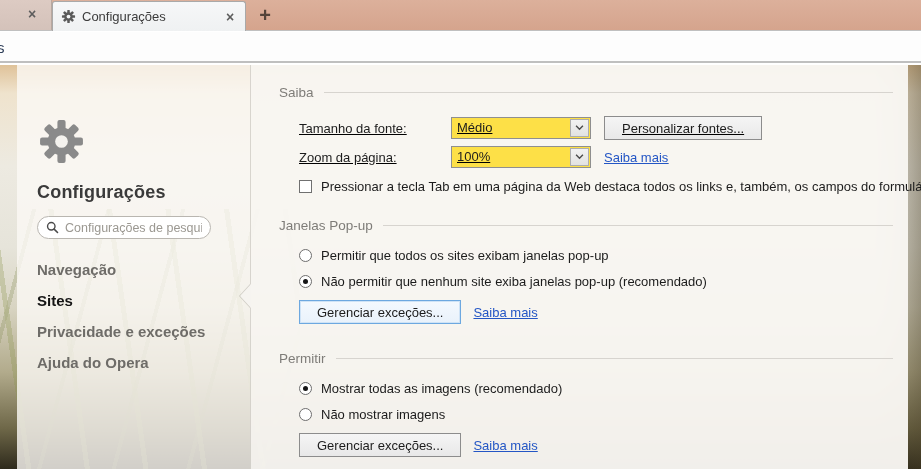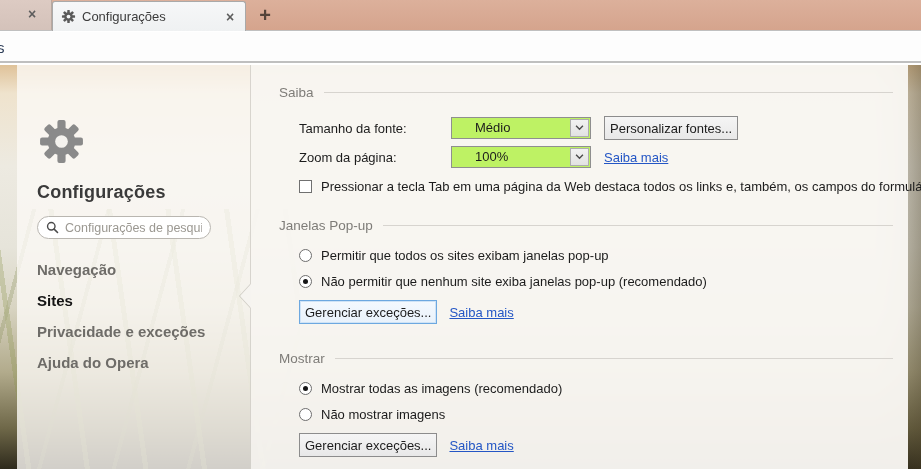--- a/index.html
+++ b/index.html
@@ -62,32 +62,32 @@
            background:rgba(248,246,242,.97); border-left:1px solid rgba(120,115,105,.25);
            padding:20px 15px 0 28px; }
   .panel-notch { position:absolute; left:-11px; top:219px; width:0; height:0;
                  border-top:12px solid transparent; border-bottom:12px solid transparent;
                  border-right:11px solid #f6f4f0; filter:drop-shadow(-1px 0 0 rgba(120,115,105,.30)); }
 
   .section-head { display:flex; align-items:center; }
   .section-title { font-size:13.5px; color:#7e7c78; white-space:nowrap; }
   .section-rule { flex:1; height:1px; background:#d7d4cf; margin-left:10px; }
 
-  .form-rows { margin:16px 0 0 20px; }
+  .form-rows { margin:16px 0 0 20px;text-decoration:underline; }
   .form-row { display:flex; align-items:center; margin-bottom:5px; height:24px; }
   .form-label { width:152px; font-size:13px; color:#1c1c1c; }
-  .combo { width:140px; height:22px; background:#bef264; border:1px solid #8f8f8f;
-           display:flex; align-items:stretch;padding-left:18px; }
+  .combo { width:140px; height:22px; background:#fde047; border:1px solid #8f8f8f;
+           display:flex; align-items:stretch; }
   .combo-value { flex:1; font-size:13px; color:#1c1c1c; padding:2px 5px; white-space:nowrap; overflow:hidden; }
   .combo-arrow { width:19px; margin:1px; border:1px solid #adadad;
                  background:linear-gradient(180deg,#f2f2f2,#e2e2e2);
                  display:flex; align-items:center; justify-content:center; }
   .after-combo { margin-left:13px; }
 
-  .btn { height:24px; padding:0 5px; font-size:13px; color:#1c1c1c;
+  .btn { height:24px; padding:0 17px; font-size:13px; color:#1c1c1c;
          font-family:"Liberation Sans",sans-serif;
          background:linear-gradient(180deg,#f5f5f5,#e8e8e8); border:1px solid #8c8c8c;
          display:inline-flex; align-items:center; cursor:default; }
   .btn.focused { border-color:#6da8e0; background:linear-gradient(180deg,#f4f9fe,#e9f2fb);
                  box-shadow:inset 0 0 0 1px #cfe3f6; }
 
   .link { font-size:13px; color:#2456c5; text-decoration:underline; cursor:pointer; }
 
   .check-row { display:flex; align-items:center; margin:10px 0 0 20px; }
   .checkbox { width:13px; height:13px; background:#fff; border:1px solid #707070; flex:none; }
@@ -245,21 +245,21 @@
           <span class="radio checked"></span>
           <span class="radio-label">Não permitir que nenhum site exiba janelas pop-up (recomendado)</span>
         </div>
         <div class="btn-row">
           <button class="btn focused">Gerenciar exceções...</button>
           <a class="link">Saiba mais</a>
         </div>
       </div>
 
       <div class="section-head sect-gap2">
-        <span class="section-title">Mostrar</span>
+        <span class="section-title">Permitir</span>
         <span class="section-rule"></span>
       </div>
 
       <div class="opt-group">
         <div class="radio-row">
           <span class="radio checked"></span>
           <span class="radio-label">Mostrar todas as imagens (recomendado)</span>
         </div>
         <div class="radio-row">
           <span class="radio"></span>

